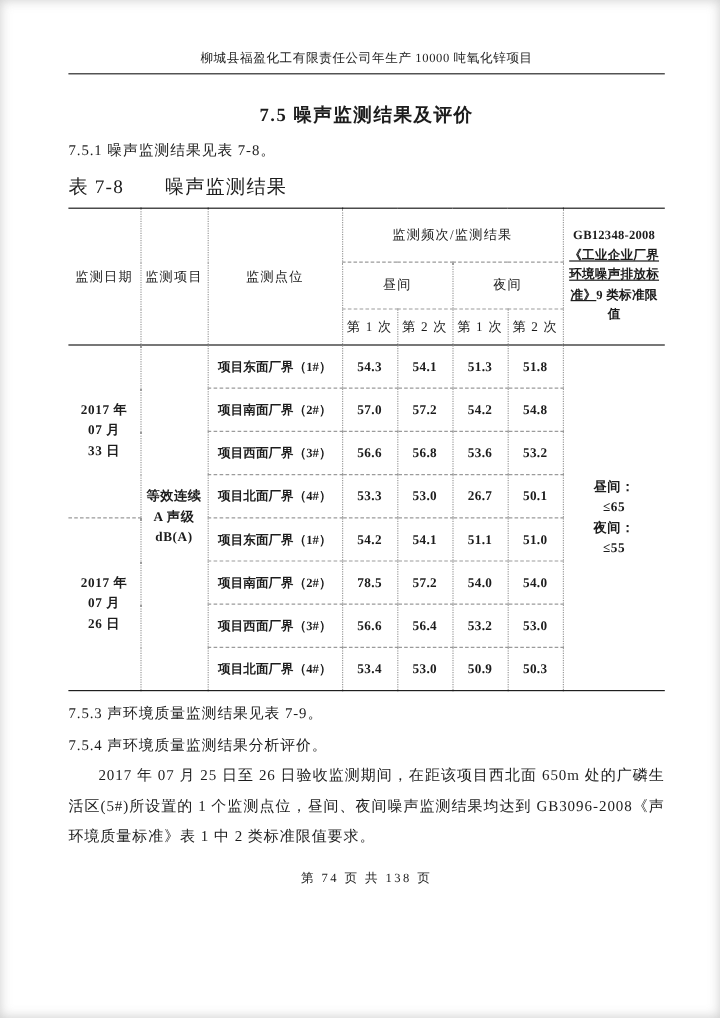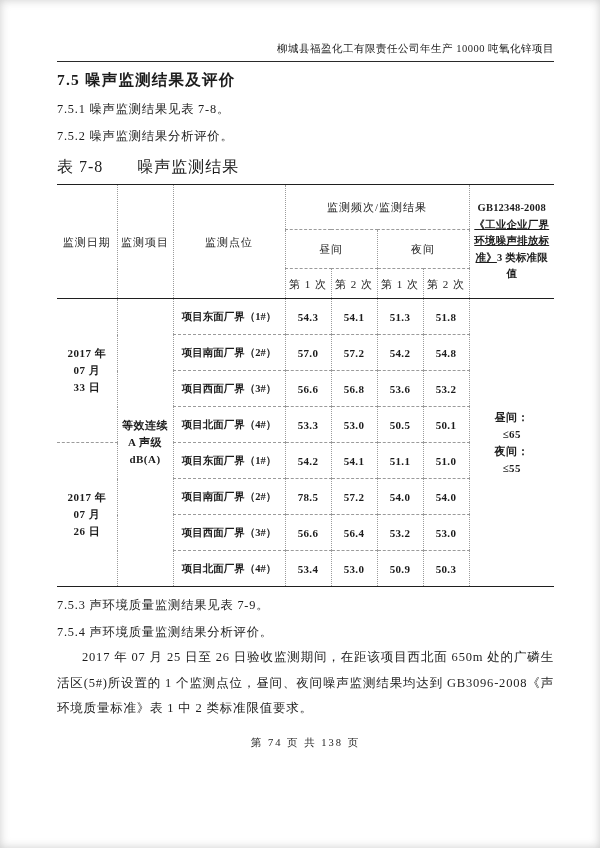--- a/index.html
+++ b/index.html
@@ -14,32 +14,33 @@
   }
   .page {
     position: relative;
     width: 600px; height: 848px;
     box-sizing: border-box;
     padding: 42px 46px 0 57px;
     background: #ffffff;
     box-shadow: inset 0 0 10px rgba(110,110,110,.35);
   }
   .doc-header {
-    text-align: right;
+    text-align: center;
     font-size: 10.5px;
     letter-spacing: .5px;
     padding-bottom: 5px;
     border-bottom: 1.5px solid #2a2a2a;
     white-space: nowrap;
   }
   .section-heading {
     font-size: 15.5px;
     font-weight: bold;
     letter-spacing: 1.2px;
-    margin: 8px 0 0 0;
+    margin: 24px 0 0 0;
+    text-align: center;
   }
   .sub-item {
     font-size: 12.3px;
     letter-spacing: .8px;
     margin: 10px 0 0 0;
   }
   .para {
     font-size: 12.5px;
     letter-spacing: .8px;
     line-height: 25.5px;
@@ -115,21 +116,20 @@
 
 <div class="page">
 
   <div class="doc-header">
     <span>柳城县福盈化工有限责任公司年生产 10000 吨氧化锌项目</span>
   </div>
 
   <div class="section-heading">7.5 噪声监测结果及评价</div>
 
   <div class="sub-item">7.5.1 噪声监测结果见表 7-8。</div>
-  <div class="sub-item">7.5.2 噪声监测结果分析评价。</div>
 
 
   <div class="tbl-caption">表 7-8　　噪声监测结果</div>
 
   <table class="noise">
     <colgroup>
       <col style="width:60px">
         <col style="width:56px">
         <col style="width:112px">
       <col style="width:46px">
@@ -137,21 +137,21 @@
         <col style="width:46px">
         <col style="width:46px">
       <col style="width:85px">
     </colgroup>
     <tbody>
       <tr class="hrow1">
         <td rowspan="3" class="hd h-sep">监测日期</td>
         <td rowspan="3" class="hd h-sep">监测项目</td>
         <td rowspan="3" class="hd h-sep">监测点位</td>
         <td colspan="4" class="hd">监测频次/监测结果</td>
-        <td rowspan="3" class="std-head h-sep"><span>GB12348-2008</span><span class="u">《工业企业厂界环境噪声排放标准》</span><span>3 类标准限值</span></td>
+        <td rowspan="3" class="std-head h-sep"><span>GB12348-2008</span><span class="u">《工业企业厂界环境噪声排放标准》</span><span>9 类标准限值</span></td>
       </tr>
       <tr class="hrow2">
         <td colspan="2" class="hd">昼间</td>
         <td colspan="2" class="hd">夜间</td>
       </tr>
       <tr class="hrow3">
         <td class="hd h-sep">第 1 次</td>
         <td class="hd h-sep">第 2 次</td>
         <td class="hd h-sep">第 1 次</td>
         <td class="hd h-sep">第 2 次</td>
@@ -187,21 +187,21 @@
         <td class="point-cell">项目西面厂界（3#）</td>
         <td class="value-cell">56.6</td>
         <td class="value-cell">56.8</td>
         <td class="value-cell">53.6</td>
         <td class="value-cell">53.2</td>
       </tr>
       <tr class="drow">
         <td class="point-cell">项目北面厂界（4#）</td>
         <td class="value-cell">53.3</td>
         <td class="value-cell">53.0</td>
-        <td class="value-cell">50.5</td>
+        <td class="value-cell">26.7</td>
         <td class="value-cell">50.1</td>
       </tr>
 
       <tr class="drow">
         <td rowspan="4" class="date-cell">
           <div>2017 年</div>
           <div>07 月</div>
           <div>26 日</div>
         </td>
         <td class="point-cell">项目东面厂界（1#）</td>

